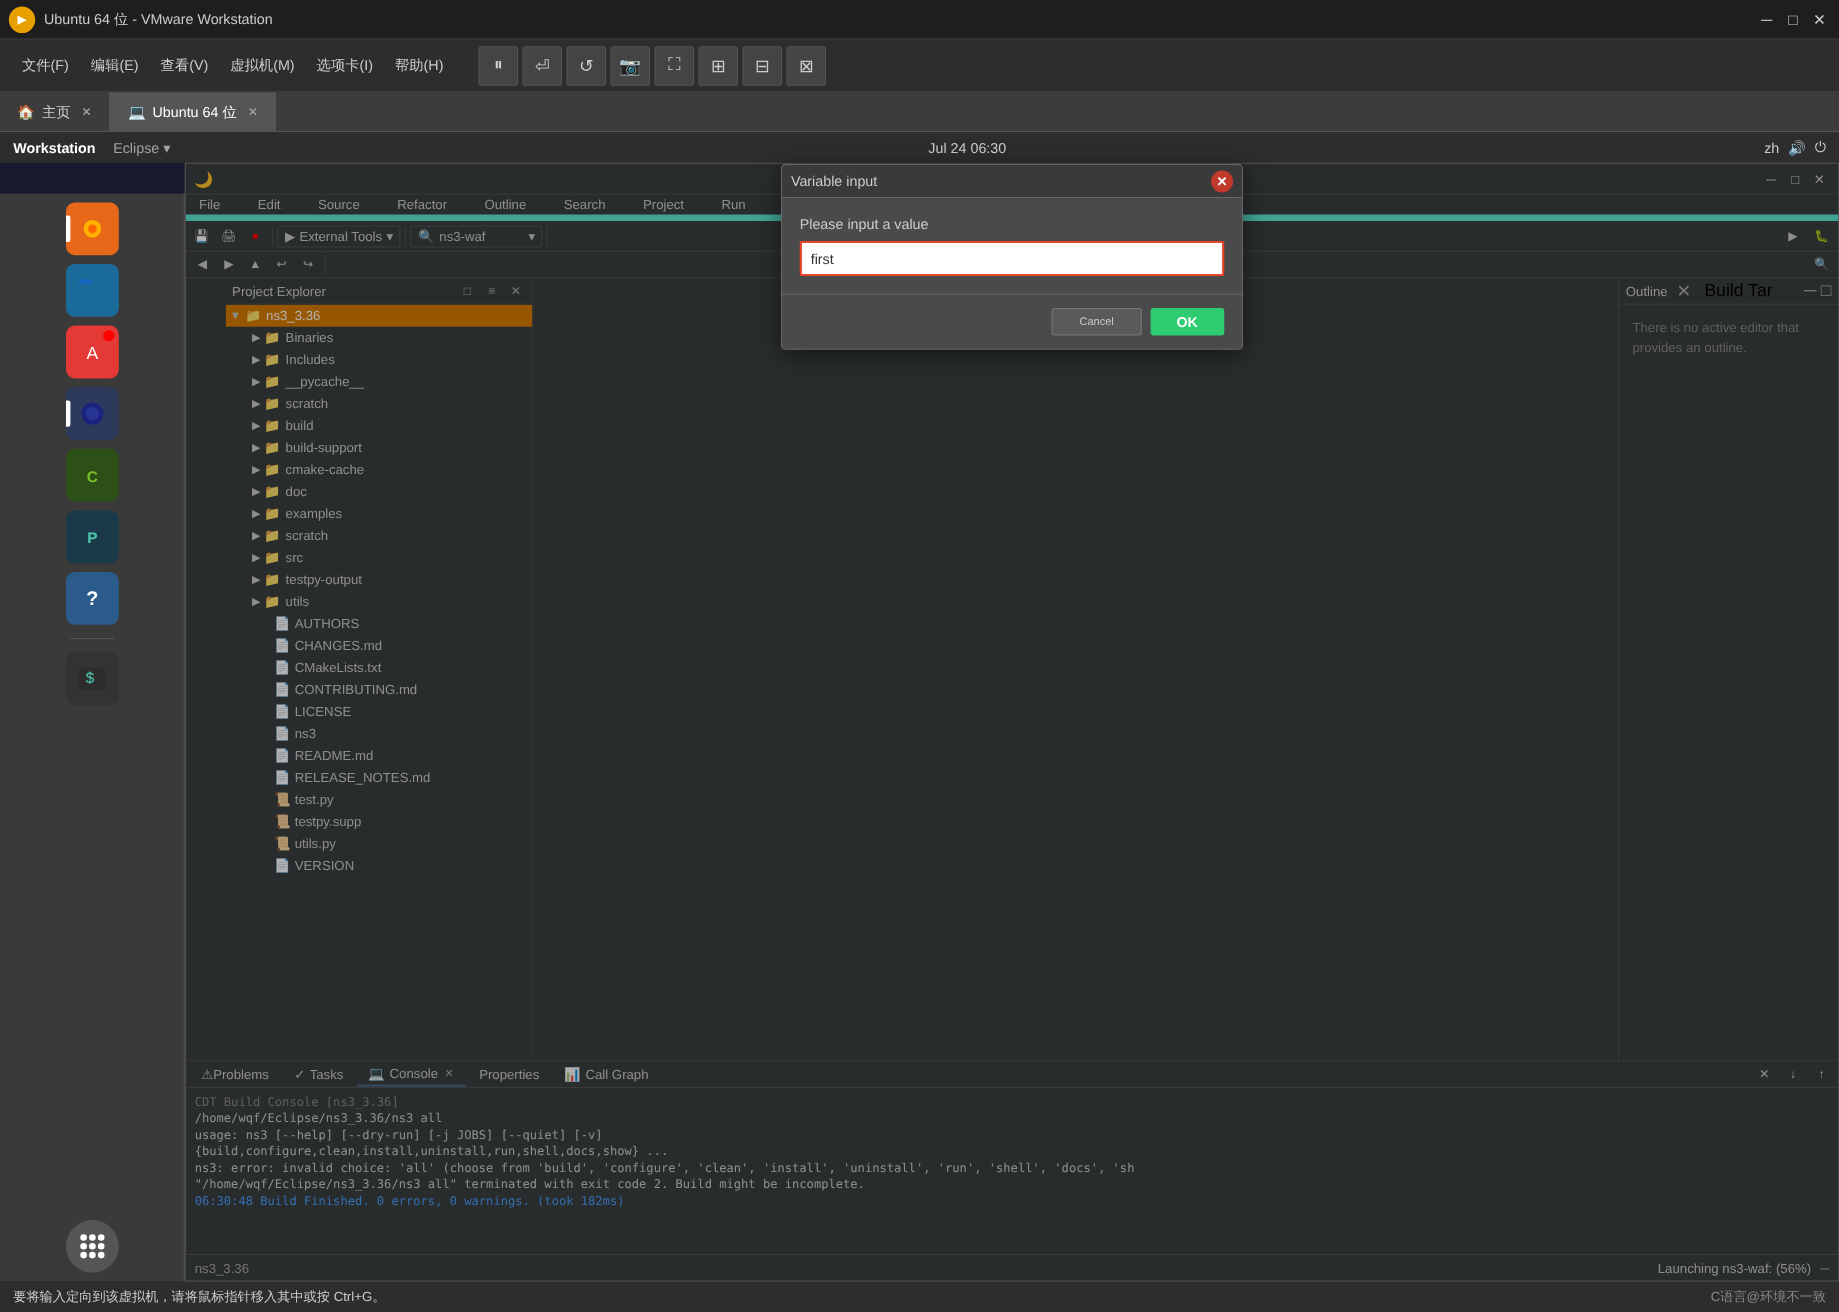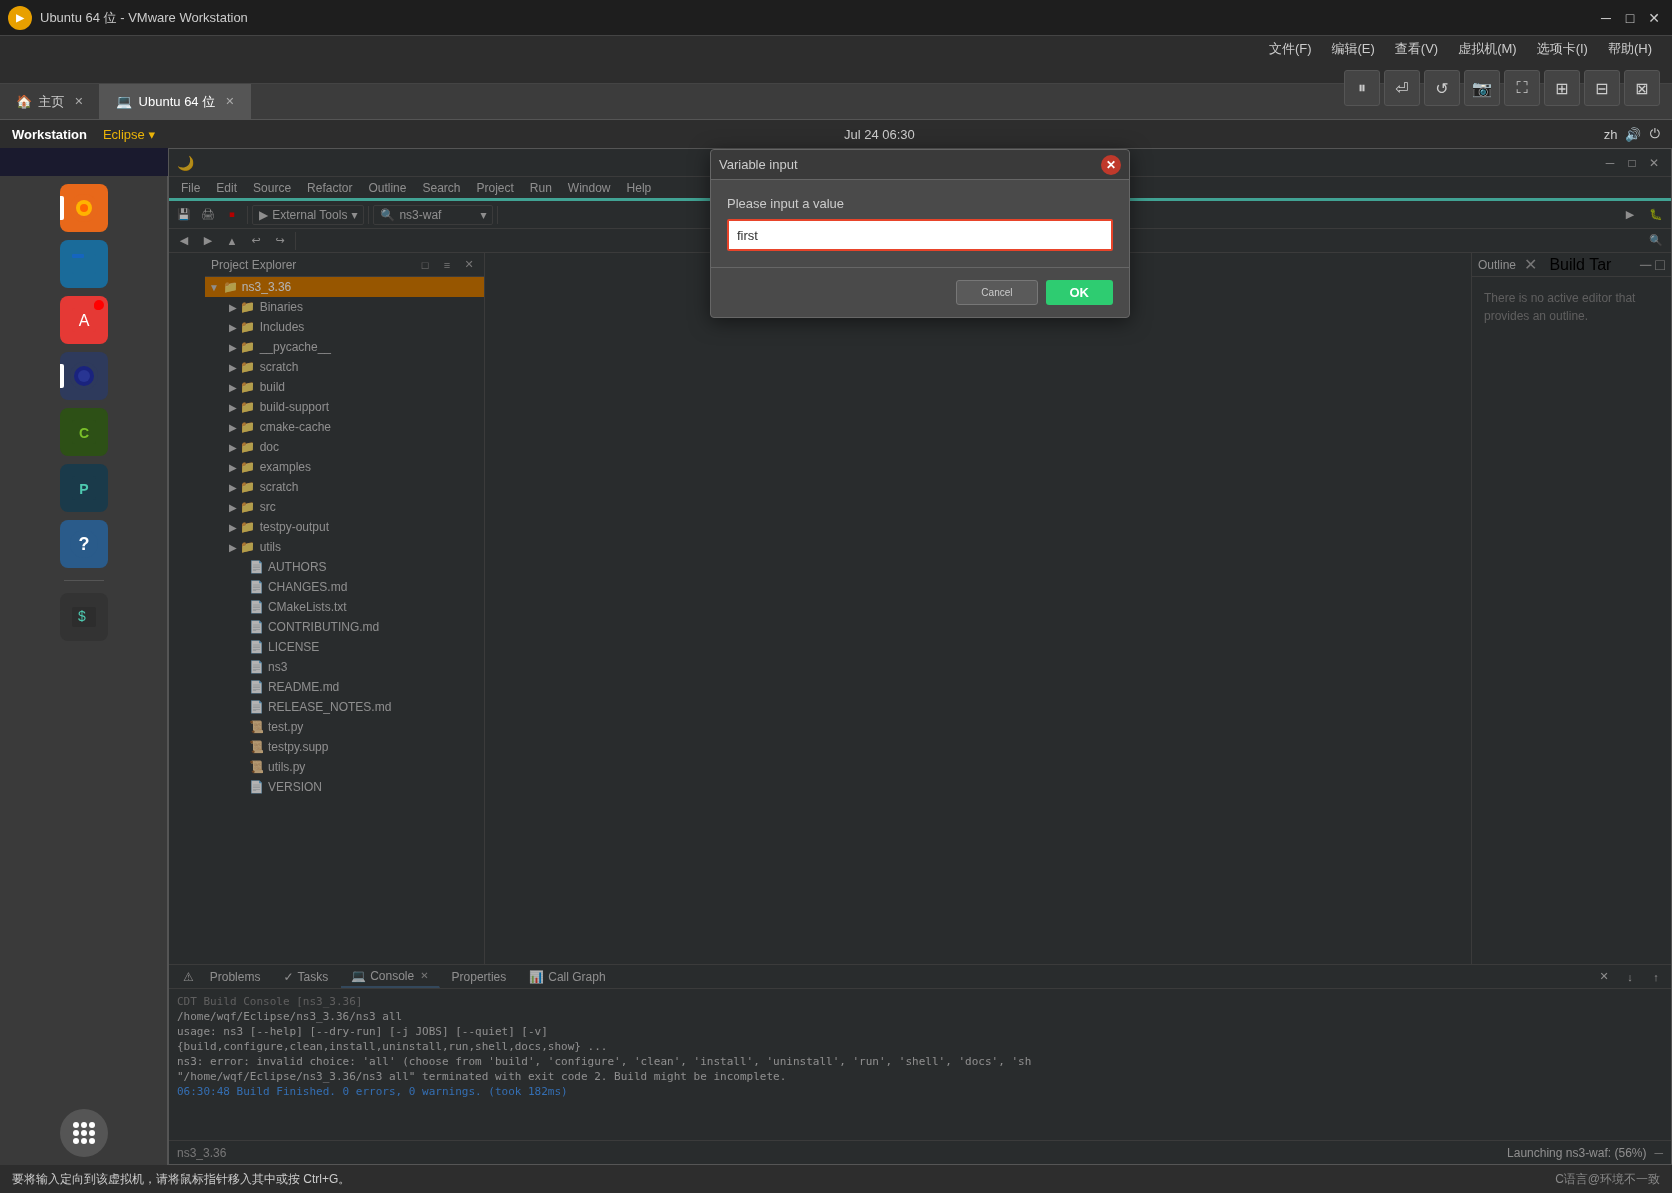--- a/index.html
+++ b/index.html
@@ -29,25 +29,24 @@
     .vmware-win-controls span {
       width: 20px; height: 20px; display: flex; align-items: center; justify-content: center;
       cursor: pointer; color: #ccc; font-size: 14px;
     }
 
     
     .vmware-toolbar {
       height: 48px;
       background: #2d2d2d;
       display: flex;
-      align-items: flex-end;
+      align-items: center;
       padding: 0 12px;
       gap: 8px;
       border-bottom: 1px solid #444;
-      flex-direction: column;
     }
     .vmware-menu { display: flex; gap: 4px; }
     .vmware-menu span {
       color: #ccc; font-size: 13px; padding: 4px 8px; cursor: pointer;
     }
     .vm-toolbar-btn {
       width: 36px; height: 36px; background: #444; border: 1px solid #555;
       border-radius: 3px; cursor: pointer; display: flex; align-items: center; justify-content: center;
       color: #ccc; font-size: 16px;
     }
@@ -116,22 +115,22 @@
       color: #ccc; font-size: 12px; cursor: pointer;
     }
 
     
     .eclipse-menubar {
       height: 24px;
       background: #3c3f41;
       display: flex;
       align-items: center;
       padding: 0 4px;
-      border-bottom: 3px solid #5eead4;
-      gap: 0;
+      border-bottom: 6px solid #5eead4;
+      gap: 18px;
     }
     .eclipse-menubar span {
       color: #ccc; font-size: 12px; padding: 2px 8px; cursor: pointer;
     }
 
     
     .eclipse-toolbar {
       height: 28px;
       background: #3c3f41;
       display: flex;
@@ -468,21 +467,21 @@
     <span>Ubuntu 64 位</span>
     <span class="tab-close">✕</span>
   </div>
 </div>
 
 <div style="position:relative; height: calc(1193px - 36px - 48px - 36px - 28px); background:#1a1a2e; display:flex; flex-direction:column;">
 
   <div class="ubuntu-topbar">
     <div class="ubuntu-topbar-left">
       <span style="color:white; font-weight:bold; cursor:pointer;">Workstation</span>
-      <span style="color:#eab308; cursor:pointer;">Eclipse ▾</span>
+      <span style="color:#a3a3a3; cursor:pointer;">Eclipse ▾</span>
     </div>
     <div class="ubuntu-topbar-center">Jul 24  06:30</div>
     <div class="ubuntu-topbar-right">
       <span>zh</span>
       <span>🔊</span>
       <span>⏻</span>
     </div>
   </div>
 
   <div style="flex:1; display:flex; position:relative;">
@@ -813,21 +812,21 @@
             <div class="outline-content">
               <span>There is no active editor that provides an outline.</span>
             </div>
           </div>
         </div>
 
         <div class="bottom-console-area">
           <div class="bottom-tabs">
             <div class="bottom-tab">
               <span>⚠</span>
-              <span style="margin-left:16px;">Problems</span>
+              <span style="margin-left:0;">Problems</span>
             </div>
             <div class="bottom-tab">
               <span>✓</span>
               <span style="margin-left:4px;">Tasks</span>
             </div>
             <div class="bottom-tab active">
               <span>💻</span>
               <span style="margin-left:4px;">Console</span>
               <span style="margin-left:6px; color:#aaa; font-size:10px;">✕</span>
             </div>

